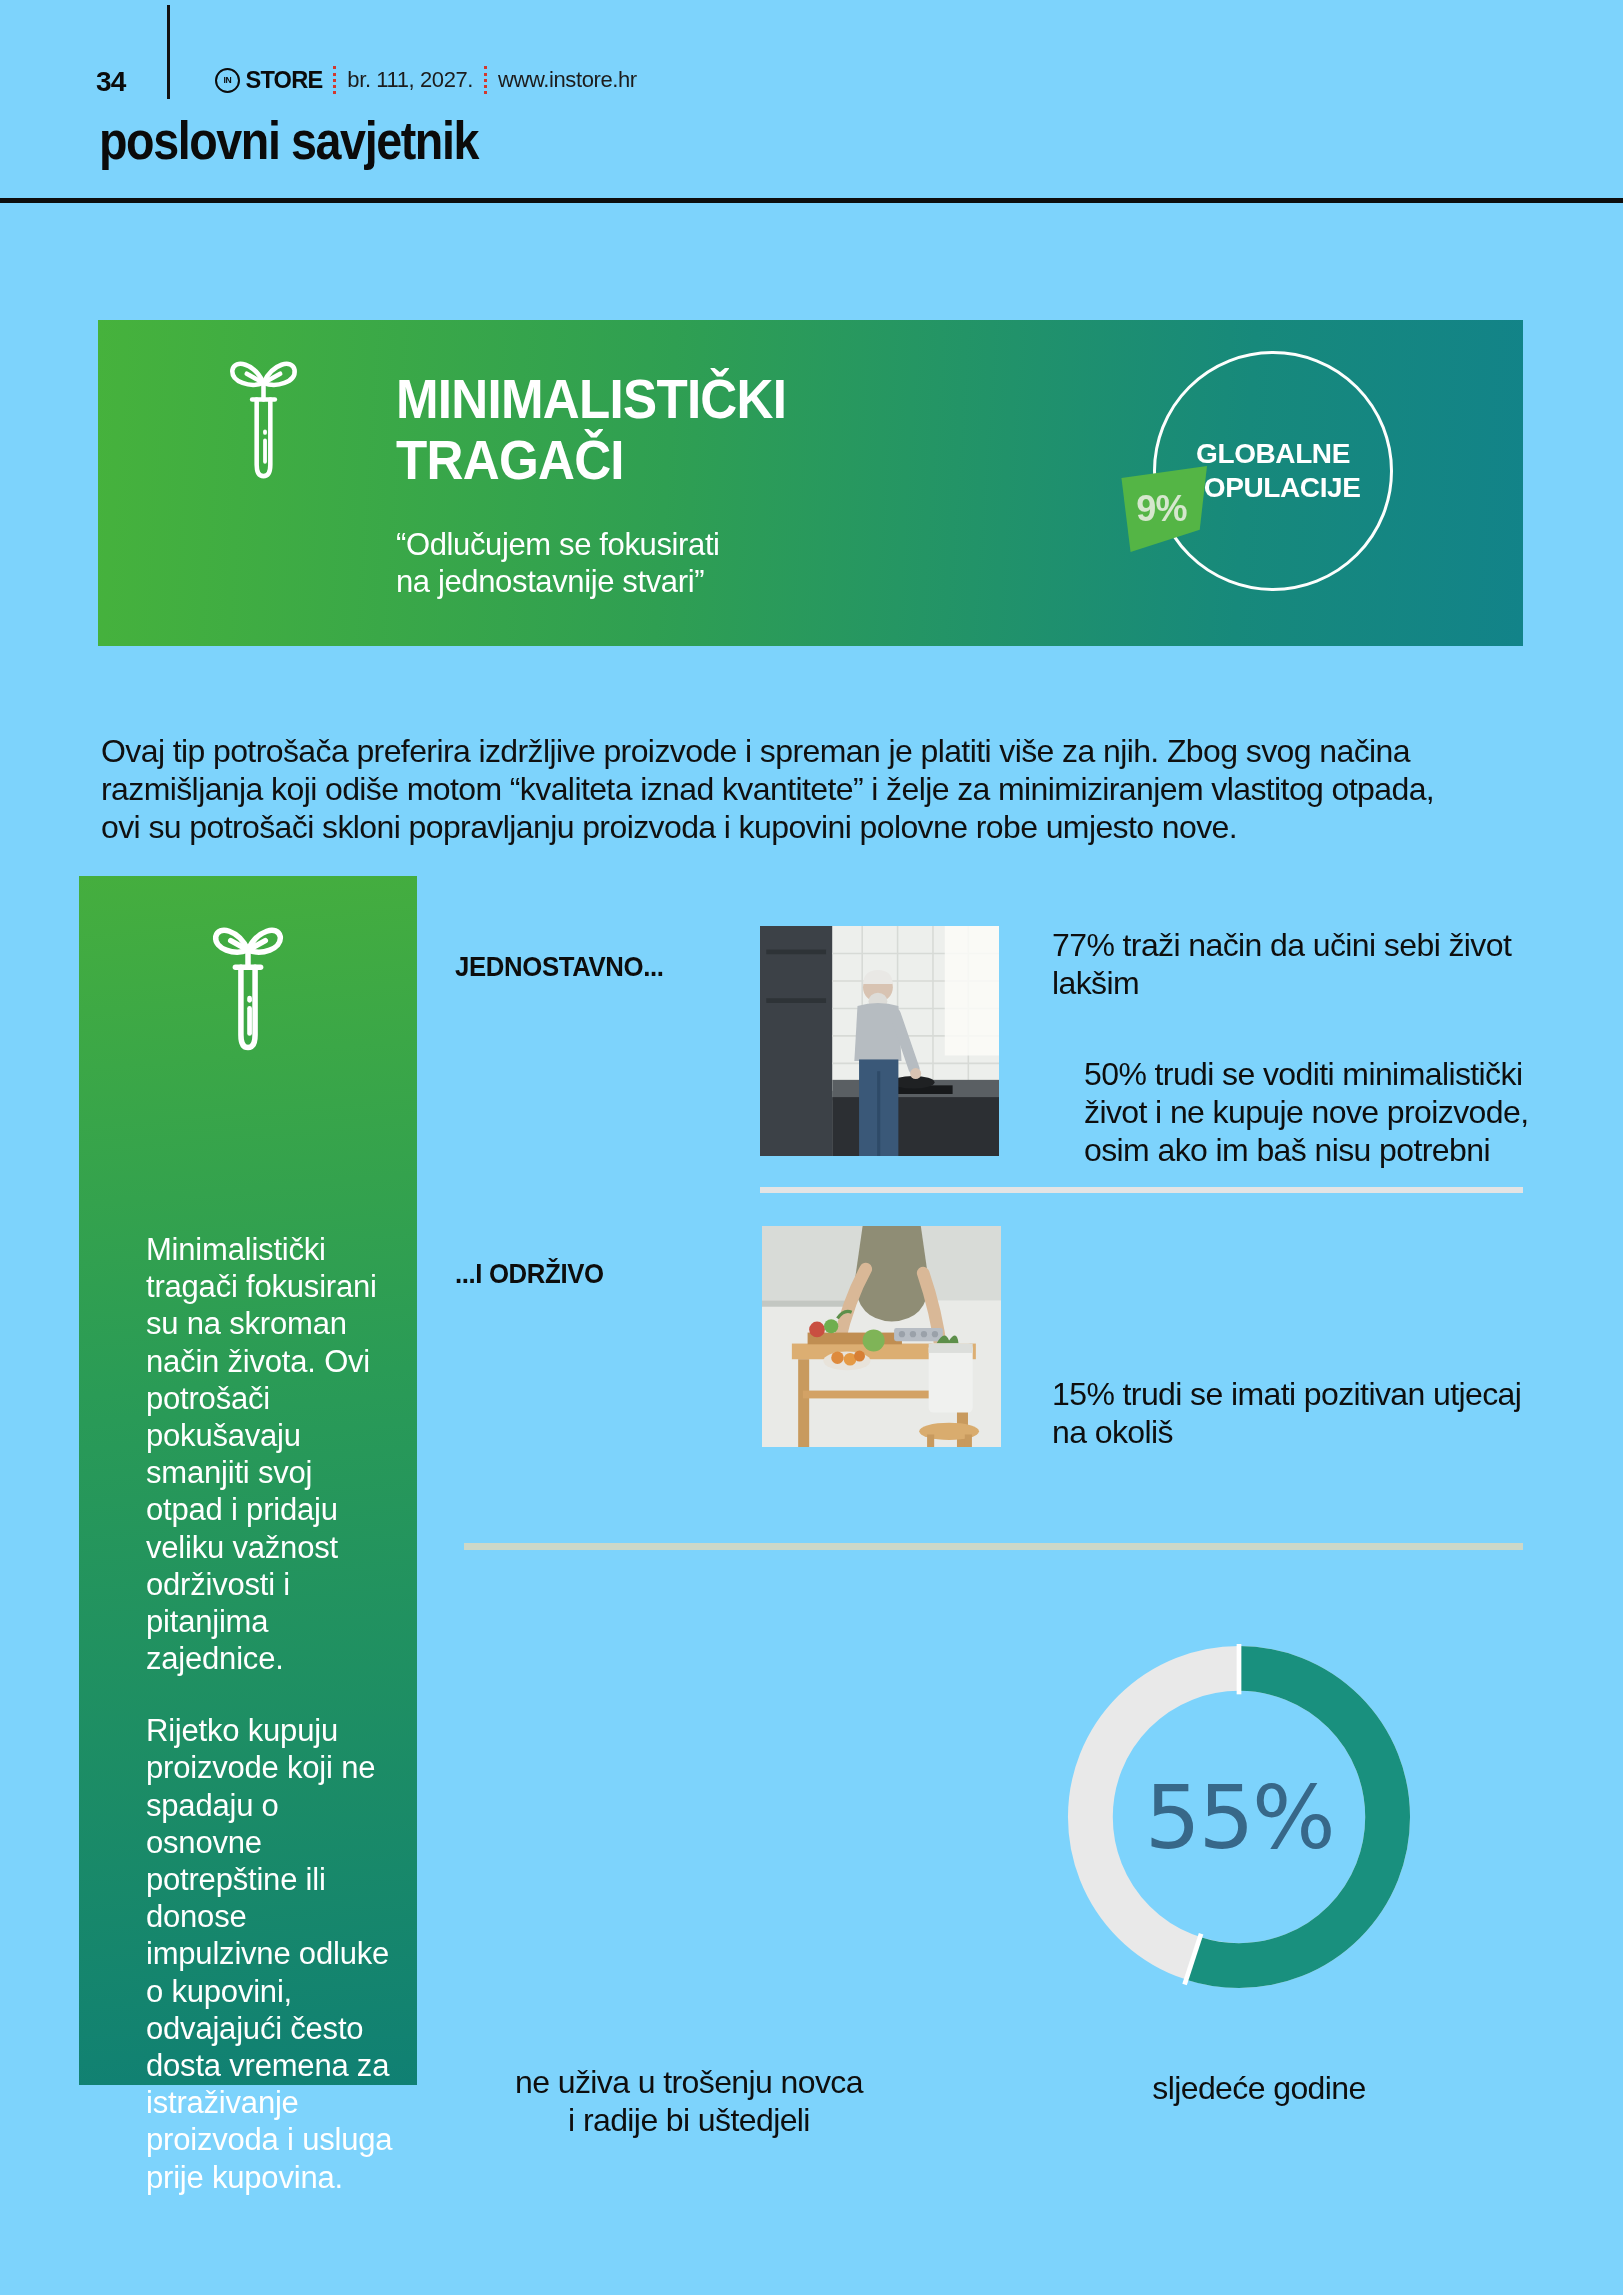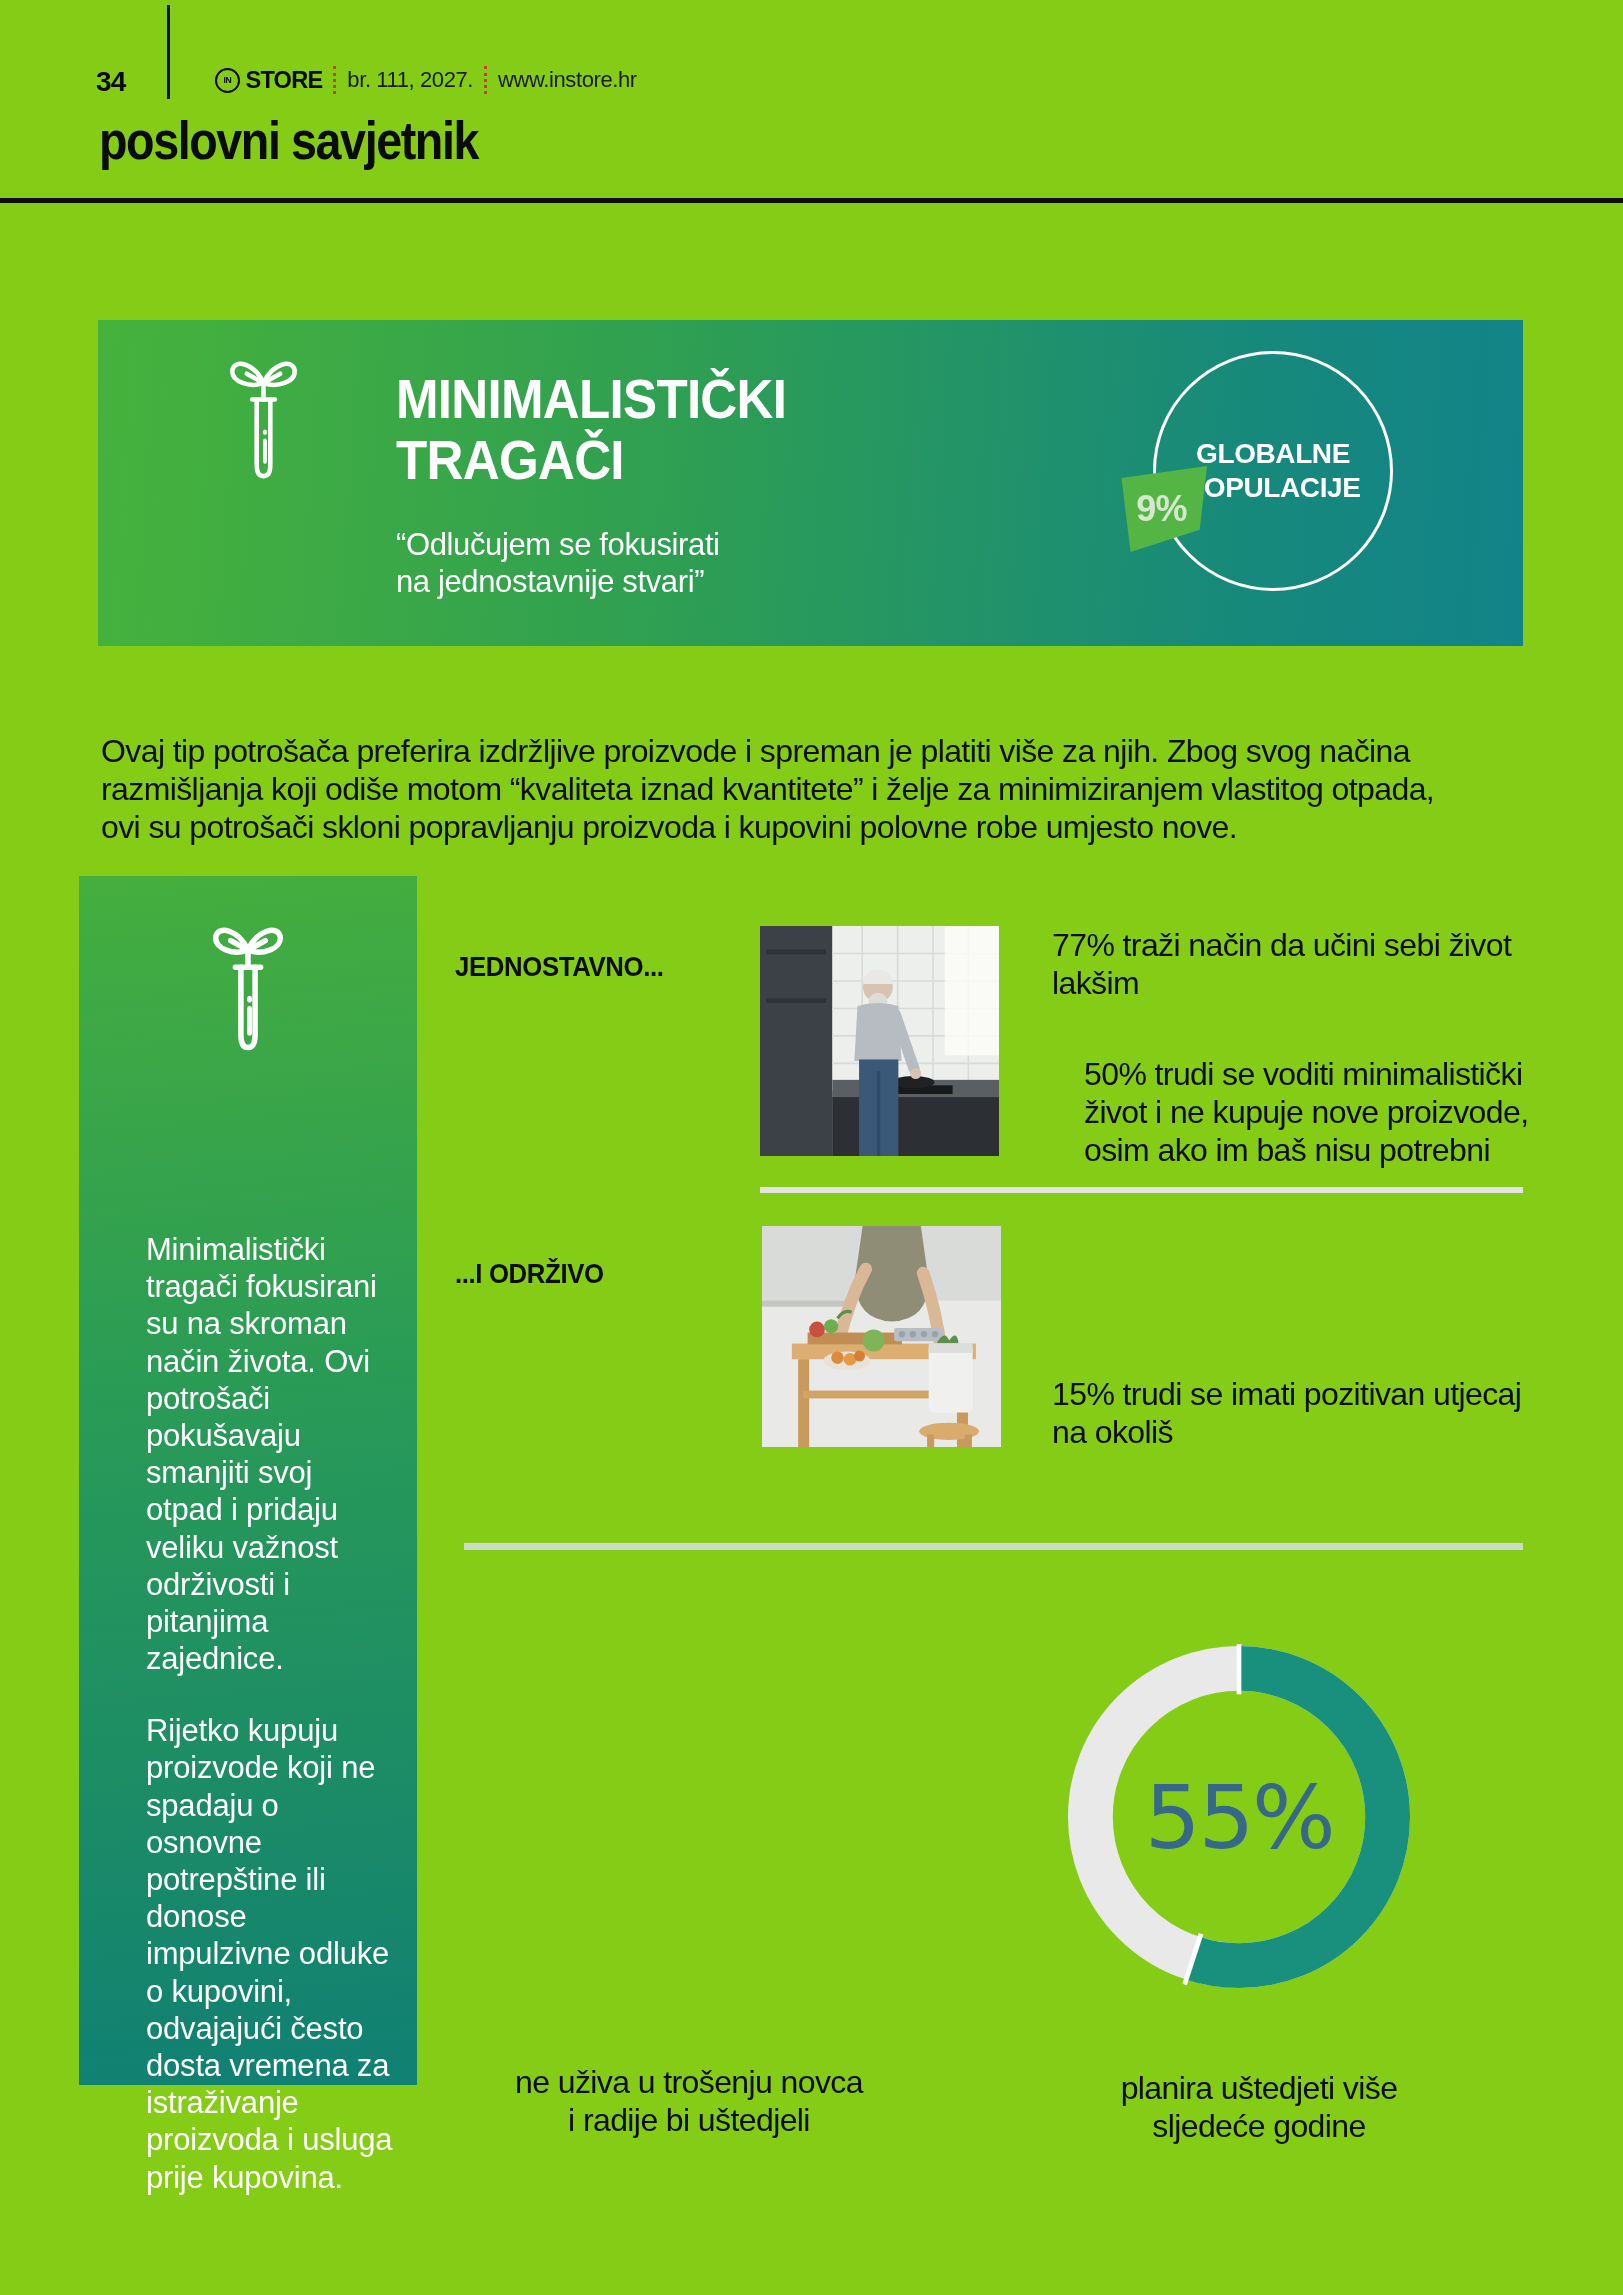--- a/index.html
+++ b/index.html
@@ -1,16 +1,16 @@
 <!DOCTYPE html>
 <html style="font-size:12.6px"><head>
 <meta charset="utf-8">
 <style>
   html,body{margin:0;padding:0;background:#ffffff;}
-  .page{position:relative;width:1623px;height:2295px;background:#84cc16;
+  .page{position:relative;width:1623px;height:2295px;background:#7dd3fc;
         font-family:"Liberation Sans",sans-serif;color:#111;overflow:hidden;}
 
   
   .hdr-pgnum{position:absolute;left:96px;top:66px;font-size:28px;font-weight:bold;
              letter-spacing:-0.8px;color:#0b0b0b;}
   .hdr-bar{position:absolute;left:167px;top:4.7px;width:3.1px;height:94px;background:#121212;}
   .hdr-meta{position:absolute;left:215px;top:66px;display:flex;align-items:center;gap:11px;
             font-size:22px;letter-spacing:-0.4px;color:#1c1c1c;}
   .logo-wrap{display:flex;align-items:center;gap:5.5px;}
   .logo-circle{display:inline-flex;align-items:center;justify-content:center;width:21px;height:21px;
@@ -228,18 +228,17 @@
       <circle class="donut-track" cx="220" cy="220" r="189" fill="none" stroke="#E9E9E9" stroke-width="57"></circle>
       <circle class="donut-value" cx="220" cy="220" r="189" fill="none" stroke="#19907E" stroke-width="57" pathLength="100" stroke-dasharray="55 45" transform="rotate(-90 220 220)"></circle>
       <g class="donut-notches" stroke="#ffffff" stroke-width="6">
           <line x1="220" y1="64" x2="220" y2="-4"></line>
           <line x1="171.79334887750815" y1="368.36481654204397" x2="150.7801932600117" y2="433.0366596501144"></line>
         </g>
     </svg>
     <div class="donut-center">55%</div>
   </div>
   <div class="caption" style="left:1055px;top:2070px;">
-    <div>planira uštedjeti više</div>
     <div>sljedeće godine</div>
   </div>
 
 </div>
 
 
 </body></html>

